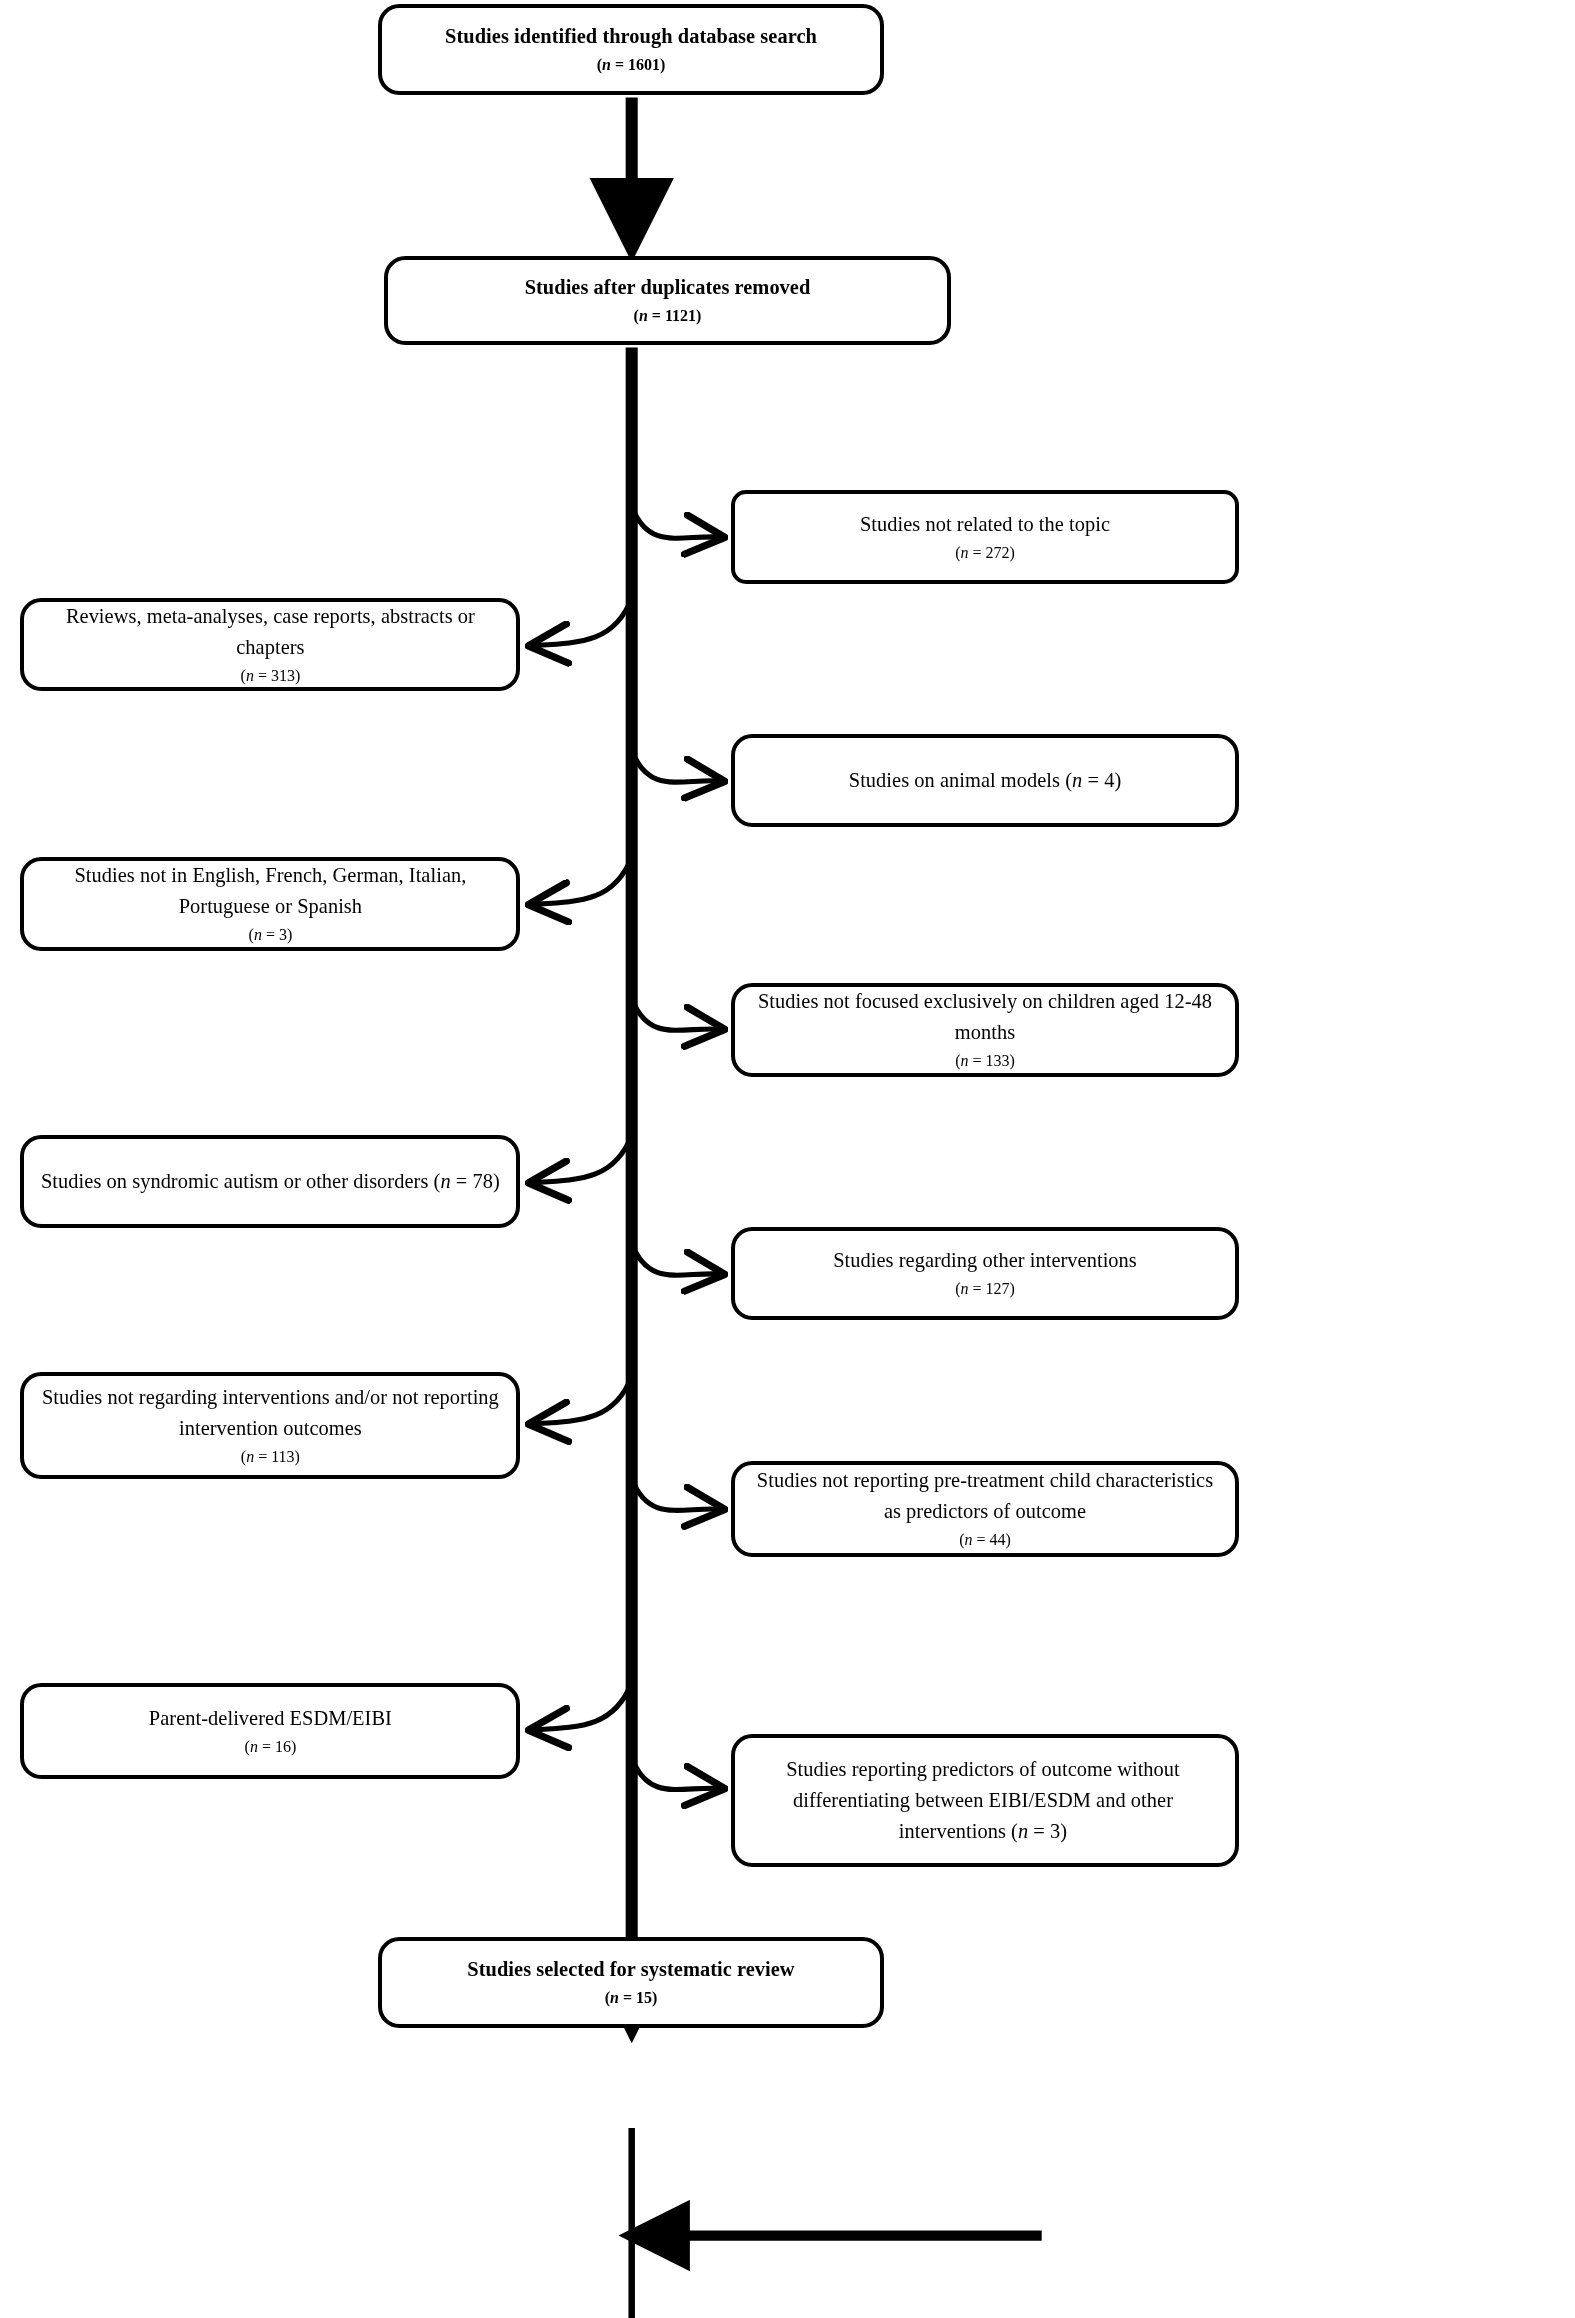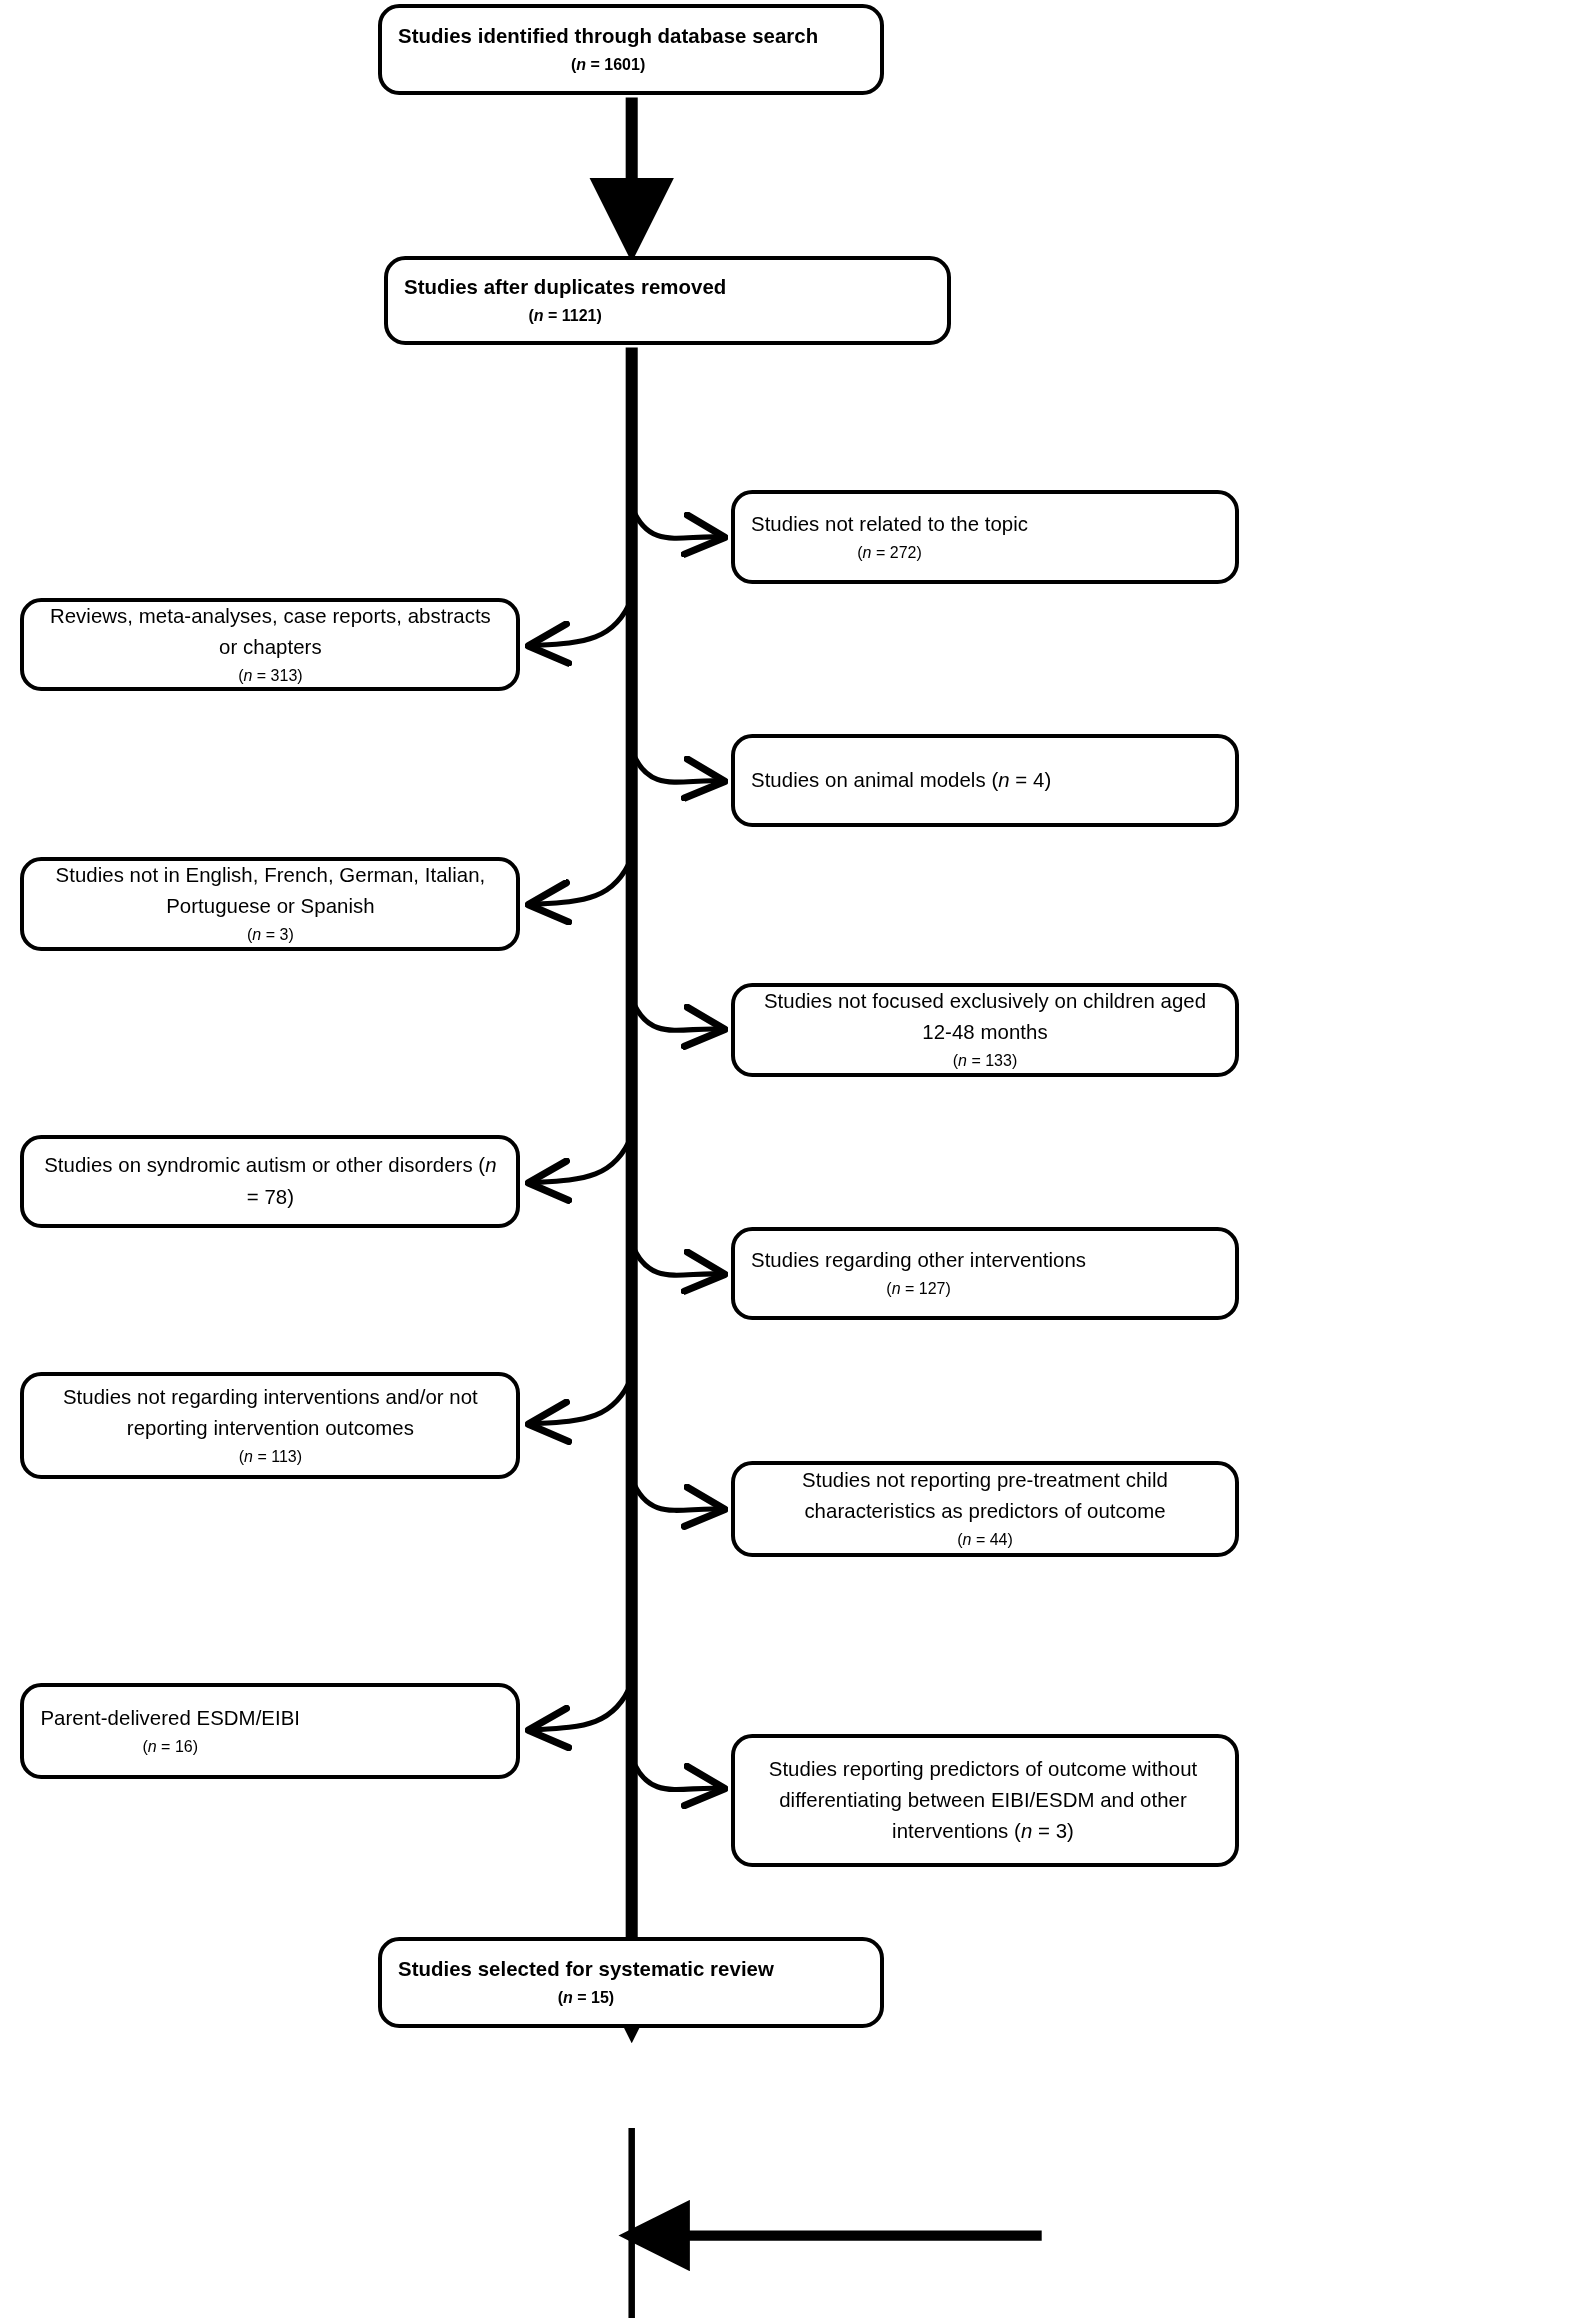--- a/index.html
+++ b/index.html
@@ -26,23 +26,25 @@
   
   .node{
     position:absolute;
     z-index:3;
     box-sizing:border-box;
     background:#ffffff;
     border:4.2px solid #000000;
     border-radius:21.3px;
     display:flex;
     align-items:center;
+    justify-content:center;
     text-align:center;
     padding:8.3px 16px;
     line-height:1.52;
+    font-family:Liberation Serif, serif;
   }
   
   .node::after{
     content:"";
     position:absolute;
     left:6.5px; right:-6.5px;
     top:6.5px;  bottom:-6.5px;
     border-radius:21.3px;
     background:rgba(0,0,0,0.0);
     z-index:-1;
@@ -62,21 +64,21 @@
     margin-top:0.9px;
     white-space:nowrap;
   }
   .node.bold .cnt{ font-weight:bold; }
   .ital{ font-style:italic; }
 
   
   #n-identified   { left:378px;  top:3.7px;    width:506px; height:91px; }
   #n-dupremoved   { left:384px;  top:256px;  width:567px; height:89px; }
 
-  #r-topic        { left:731px; top:490px; width:508px; height:94px; }
+  #r-topic        { left:731px; top:490px; width:508px; height:94px;border-radius:15px; }
   #r-animal       { left:731px; top:734px; width:508px; height:93px; }
   #r-children     { left:731px; top:983px; width:508px; height:94px; }
   #r-other        { left:731px; top:1227px; width:508px; height:93px; }
   #r-pretreat     { left:731px; top:1461px; width:508px; height:96px; }
   #r-nodiff       { left:731px; top:1734px; width:508px; height:133px;padding-left:12px; }
 
   #l-reviews      { left:20.4px;   top:598px; width:500px; height:93px; }
   #l-lang         { left:20.4px;   top:857px; width:500px; height:94px; }
   #l-syndromic    { left:20.4px;   top:1135px; width:500px; height:93px; }
   #l-nointerv     { left:20.4px;   top:1372px; width:500px; height:107px; }

